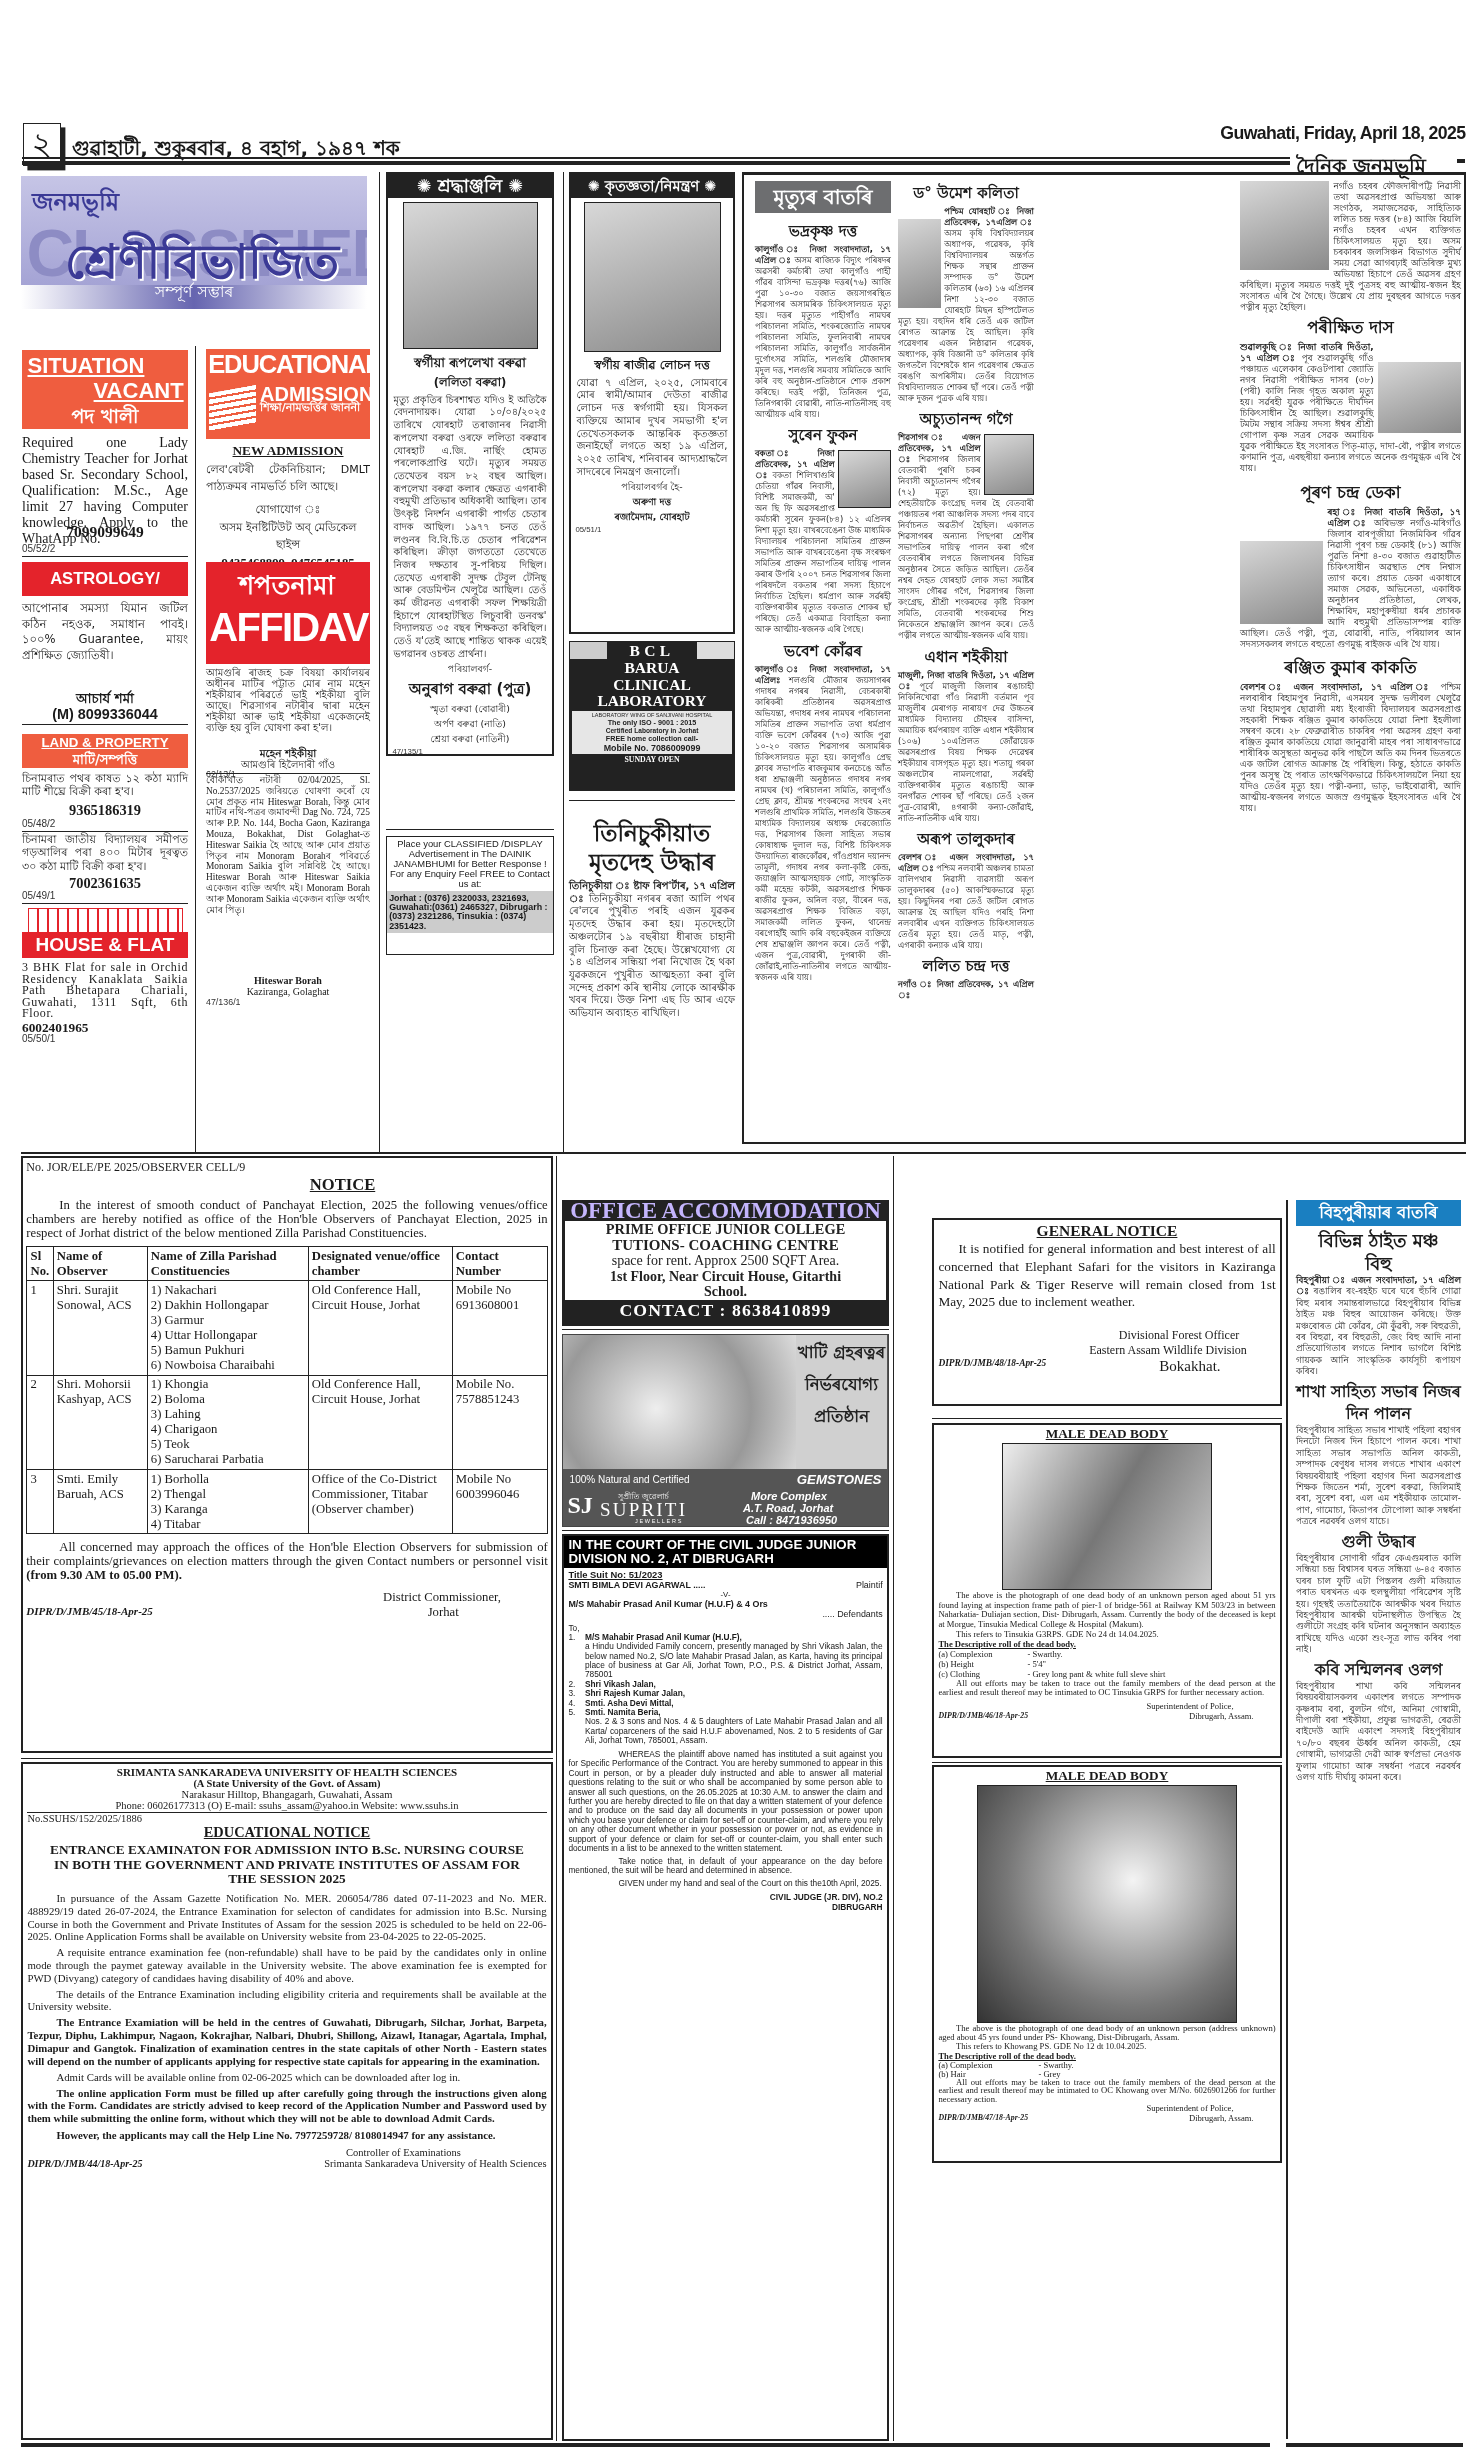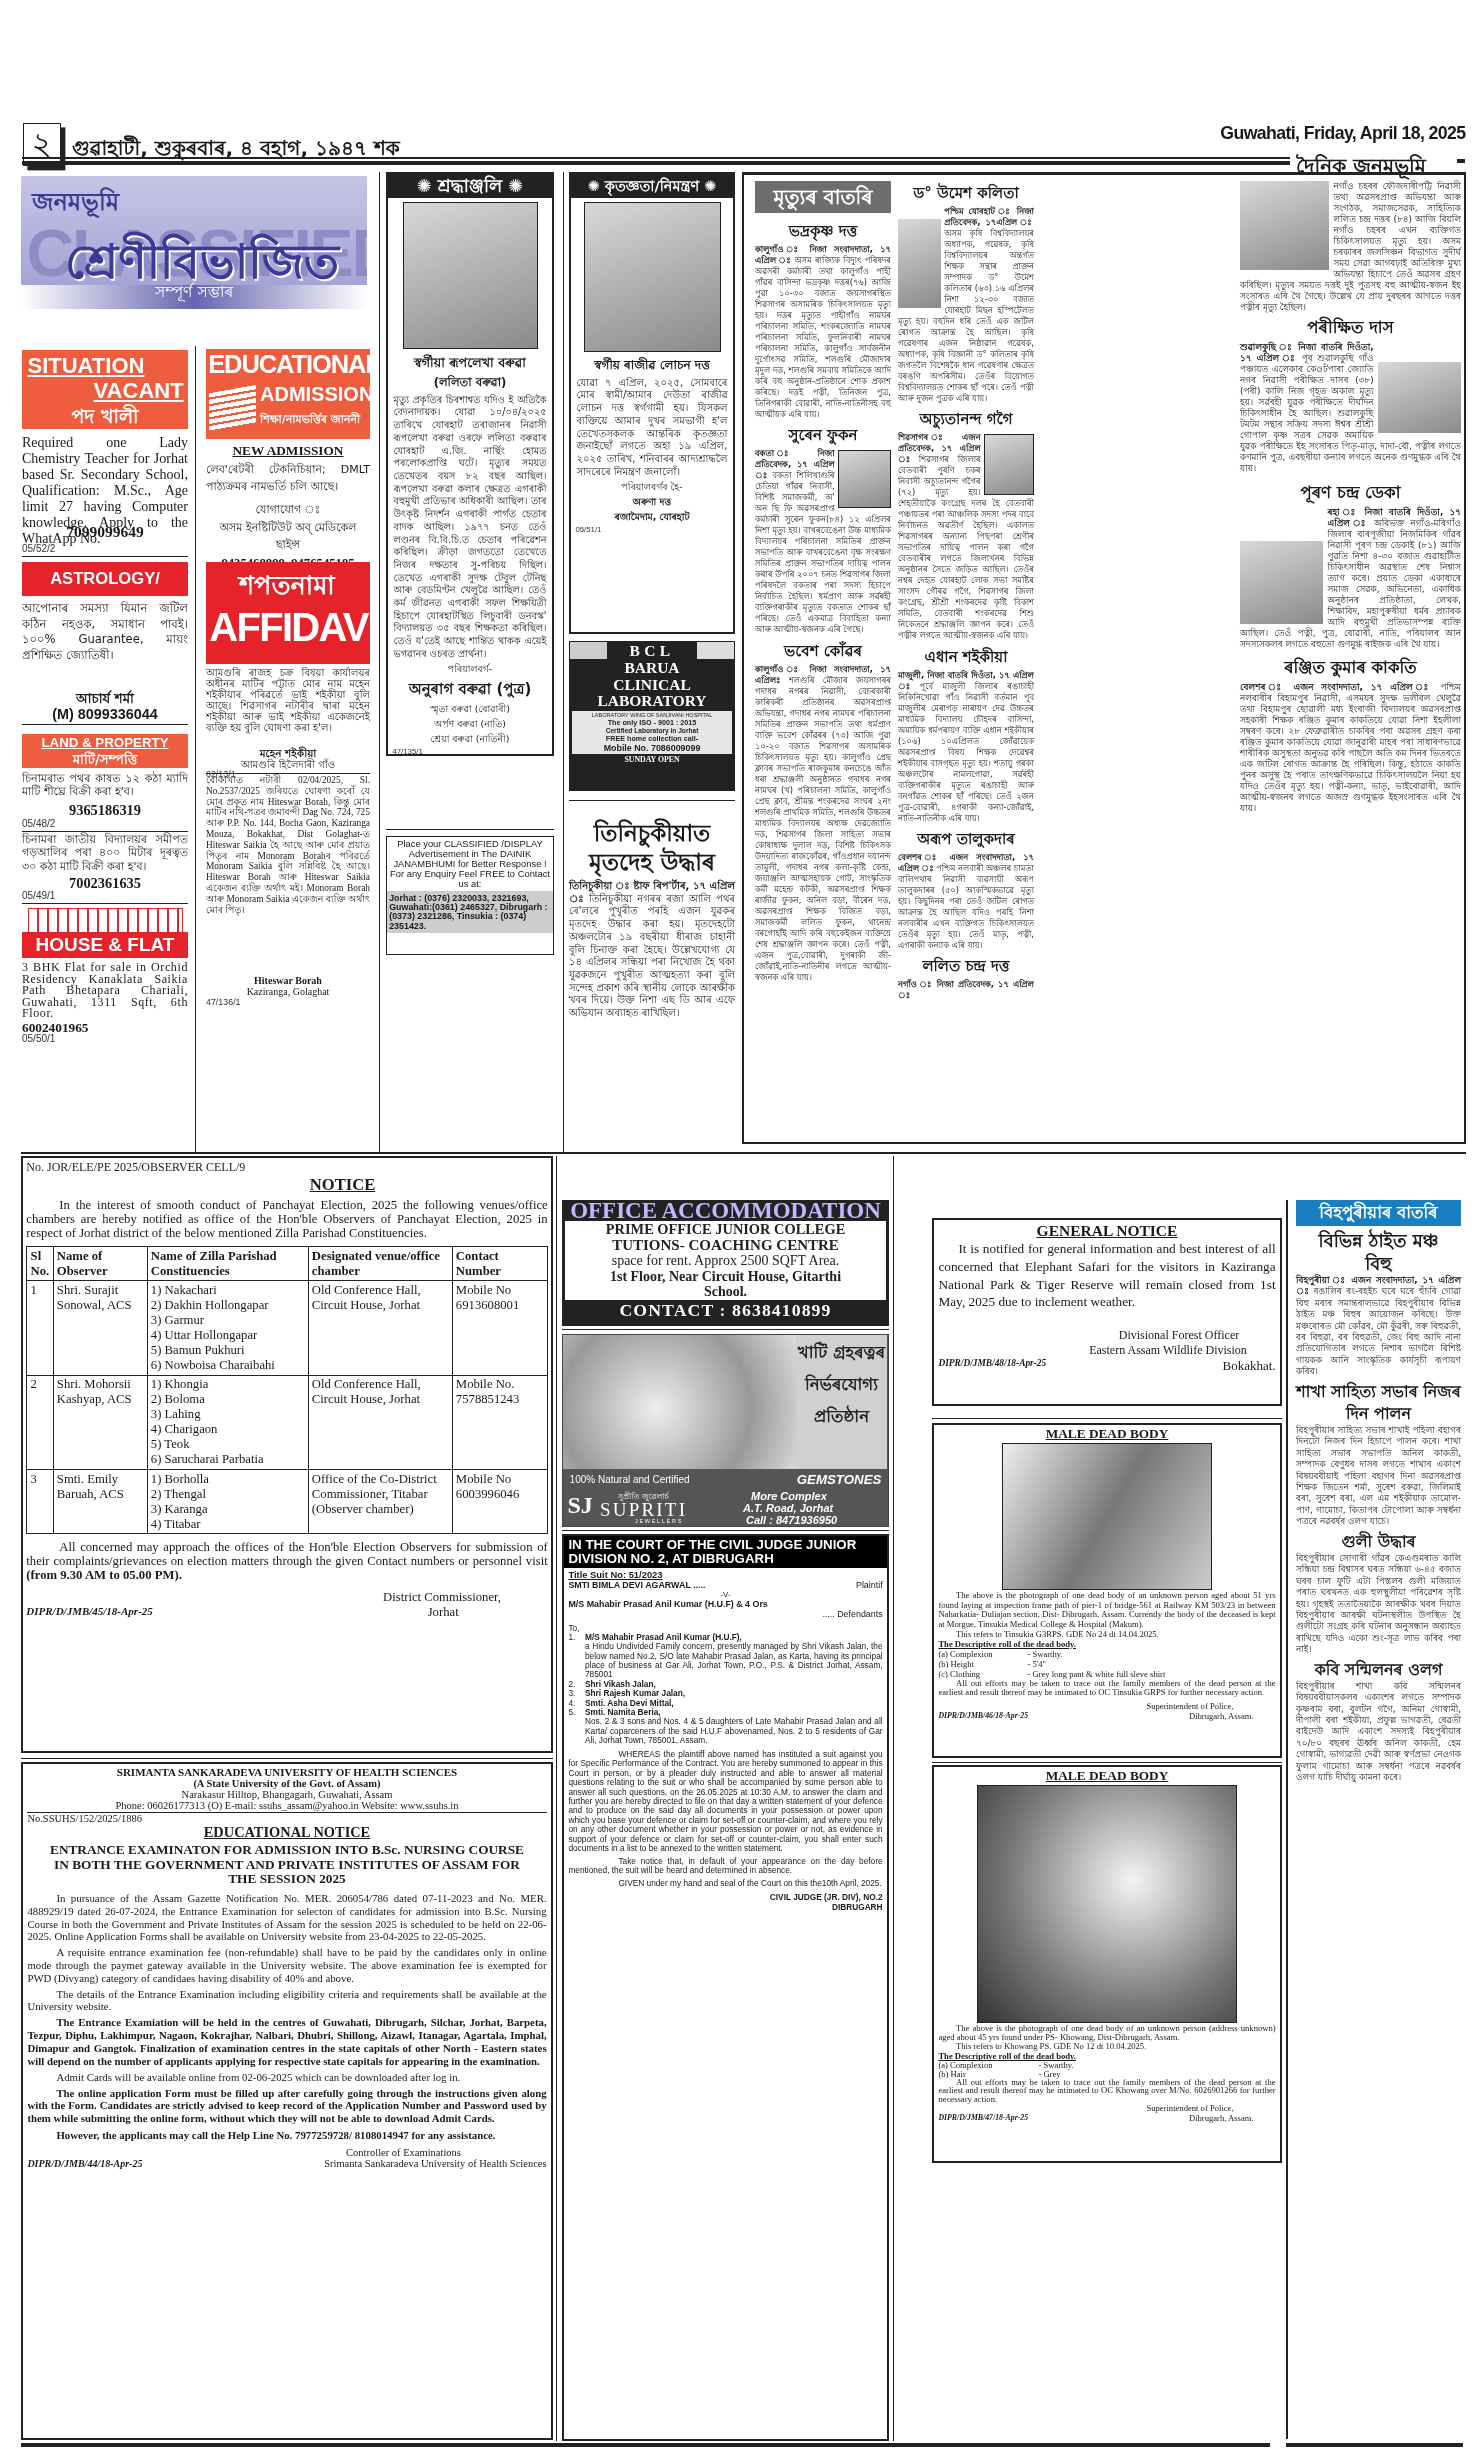--- a/index.html
+++ b/index.html
@@ -77,21 +77,21 @@
   <div class="sans b cen" style="position:absolute;left:0;top:24px;width:100%;height:25.5px;line-height:25.5px;background:#e4232b;color:#fff;font-size:19px">HOUSE &amp; FLAT</div>
 </div>
 <p class="abs serif" style="left:22px;top:962px;width:166px;font-size:12px;line-height:11.6px;letter-spacing:0.6px">3 BHK Flat for sale in Orchid Residency Kanaklata Saikia Path Bhetapara Chariali, Guwahati, 1311 Sqft, 6th Floor.</p>
 <div class="abs serif b" style="left:22px;top:1020px;font-size:13.3px">6002401965</div>
 <div class="abs code" style="left:22px;top:1033px;font-size:10px">05/50/1</div>
 
 <div class="abs" style="left:206px;top:349px;width:164px;height:90px;background:#ef5d3f;color:#fff">
   <div class="sans b" style="position:absolute;left:2.2px;top:1.1px;font-size:25.5px;letter-spacing:-1.1px">EDUCATIONAL</div>
   <div style="position:absolute;left:3.3px;top:40px;width:47px;height:38px;background:repeating-linear-gradient(180deg,#fff 0 4.4px,#ef5d3f 4.4px 6.6px);transform:skewY(-10deg)"></div>
   <div class="sans b" style="position:absolute;left:54px;top:34px;font-size:20px">ADMISSION</div>
-  <div class="bn b" style="position:absolute;left:54px;top:62px;font-size:11px">শিক্ষা/নামভৰ্ত্তিৰ জাননী</div>
+  <div class="bn b" style="position:absolute;left:54px;top:50px;font-size:11px">শিক্ষা/নামভৰ্ত্তিৰ জাননী</div>
 </div>
 <div class="abs serif b u cen" style="left:206px;top:443px;width:164px;font-size:13.3px">NEW ADMISSION</div>
 <p class="abs bn" style="left:206px;top:462px;width:164px;font-size:11px;line-height:16.6px">লেব'ৰেটৰী টেকনিচিয়ান; DMLT পাঠ্যক্ৰমৰ নামভৰ্তি চলি আছে।</p>
 <div class="abs bn cen" style="left:206px;top:501px;width:164px;font-size:11px">যোগাযোগ ঃ</div>
 <div class="abs bn cen" style="left:206px;top:520px;width:164px;font-size:11px;line-height:16.6px">অসম ইনষ্টিটিউট অব্ মেডিকেল ছাইন্স</div>
 <div class="abs serif b u cen" style="left:206px;top:556px;width:164px;font-size:12.7px">9435468899, 9476545185</div>
 
 <div class="abs" style="left:206px;top:562px;width:164px;height:102px;background:#e4232b;color:#fff;overflow:hidden">
   <div class="bn b" style="position:absolute;left:33px;top:4.4px;font-size:25.5px">শপতনামা</div>
   <div class="sans b" style="position:absolute;left:3.3px;top:43px;font-size:40px;letter-spacing:-1.7px">AFFIDAVIT</div>
@@ -374,21 +374,21 @@
 </div>
 
 <div class="rule" style="left:893px;top:1156px;width:1.1px;height:1285px"></div>
 <div class="box" style="left:932px;top:1218px;width:350px;height:188px;border-width:2.2px;padding:2.2px 4.4px">
   <div class="serif b u cen" style="font-size:15.5px">GENERAL NOTICE</div>
   <p class="serif" style="font-size:13.3px;line-height:17.7px;text-indent:20px">It is notified for general information and best interest of all concerned that Elephant Safari for the visitors in Kaziranga National Park &amp; Tiger Reserve will remain closed from 1st May, 2025 due to inclement weather.</p>
   <div class="serif cen" style="font-size:12px;margin-left:144px;margin-top:16.6px">Divisional Forest Officer</div>
   <div class="serif cen" style="font-size:12px;margin-left:122px">Eastern Assam Wildlife Division</div>
   <div style="display:flex;justify-content:space-between">
     <span class="dipr" style="font-size:9.4px">DIPR/D/JMB/48/18-Apr-25</span>
-    <span class="serif" style="font-size:13px;">Bokakhat.</span>
+    <span class="serif" style="font-size:15px;margin-right:55px">Bokakhat.</span>
   </div>
 </div>
 <div class="rule" style="left:932px;top:1418px;width:350px;height:1.1px"></div>
 
 <div class="box" style="left:932px;top:1423px;width:350px;height:335px;border-width:2.2px;padding:1.1px 4.4px">
   <div class="serif b u cen" style="font-size:13.3px">MALE DEAD BODY</div>
   <div class="ph" style="width:210px;height:147px;margin:1.1px auto;background:linear-gradient(120deg,#eee,#777 50%,#ccc)"></div>
   <p class="serif" style="font-size:8.6px;line-height:9.4px;text-indent:17.7px">The above is the photograph of one dead body of an unknown person aged about 51 yrs found laying at inspection frame path of pier-1 of bridge-561 at Railway KM 503/23 in between Naharkatia- Duliajan section, Dist- Dibrugarh, Assam. Currently the body of the deceased is kept at Morgue, Tinsukia Medical College &amp; Hospital (Makum).</p>
   <div class="serif" style="font-size:8.6px;text-indent:17.7px">This refers to Tinsukia G3RPS. GDE No 24 dt 14.04.2025.</div>
   <div class="serif b u" style="font-size:8.6px">The Descriptive roll of the dead body.</div>

